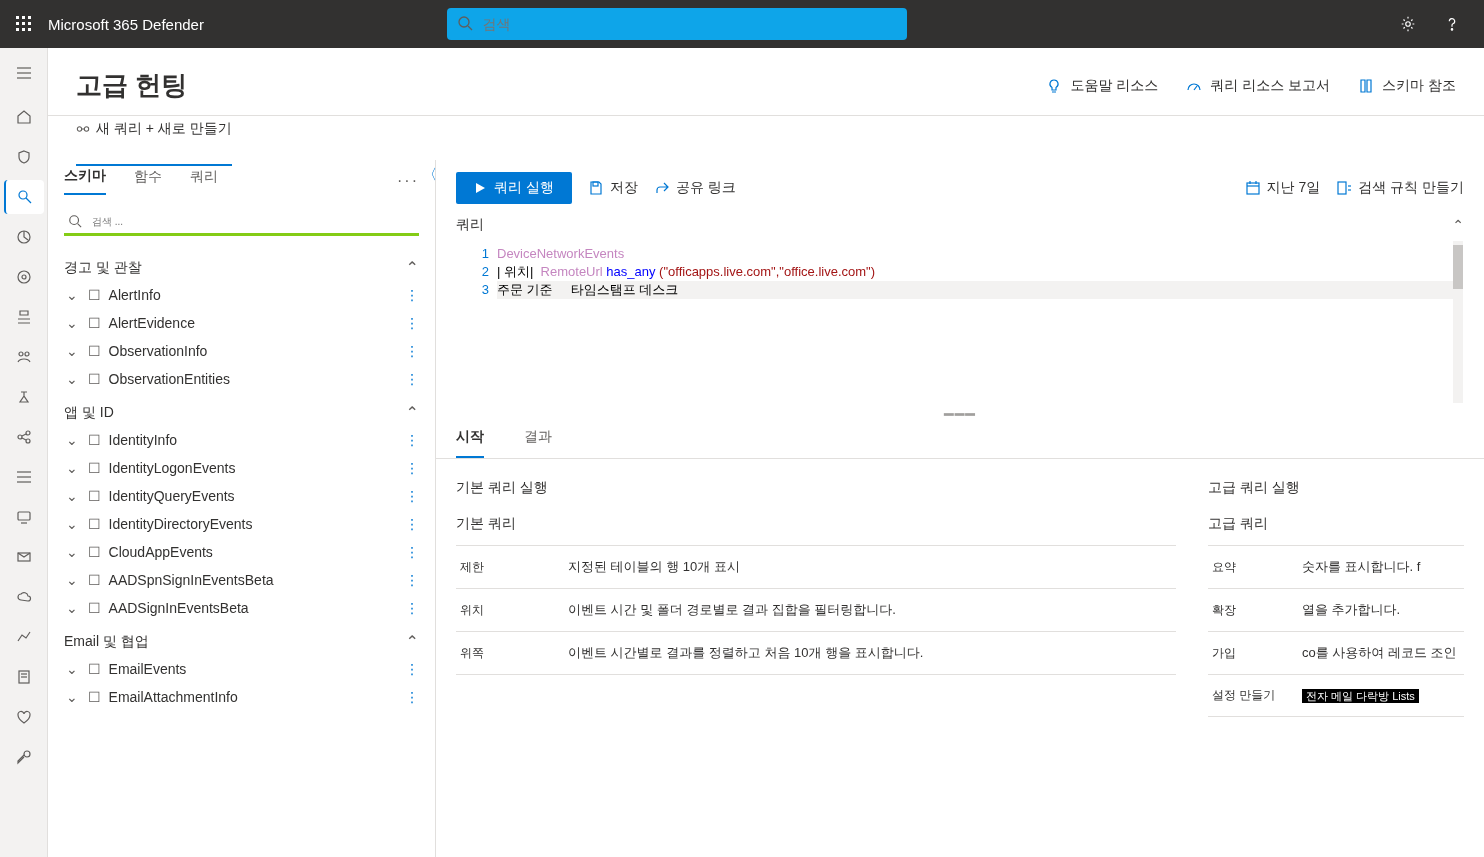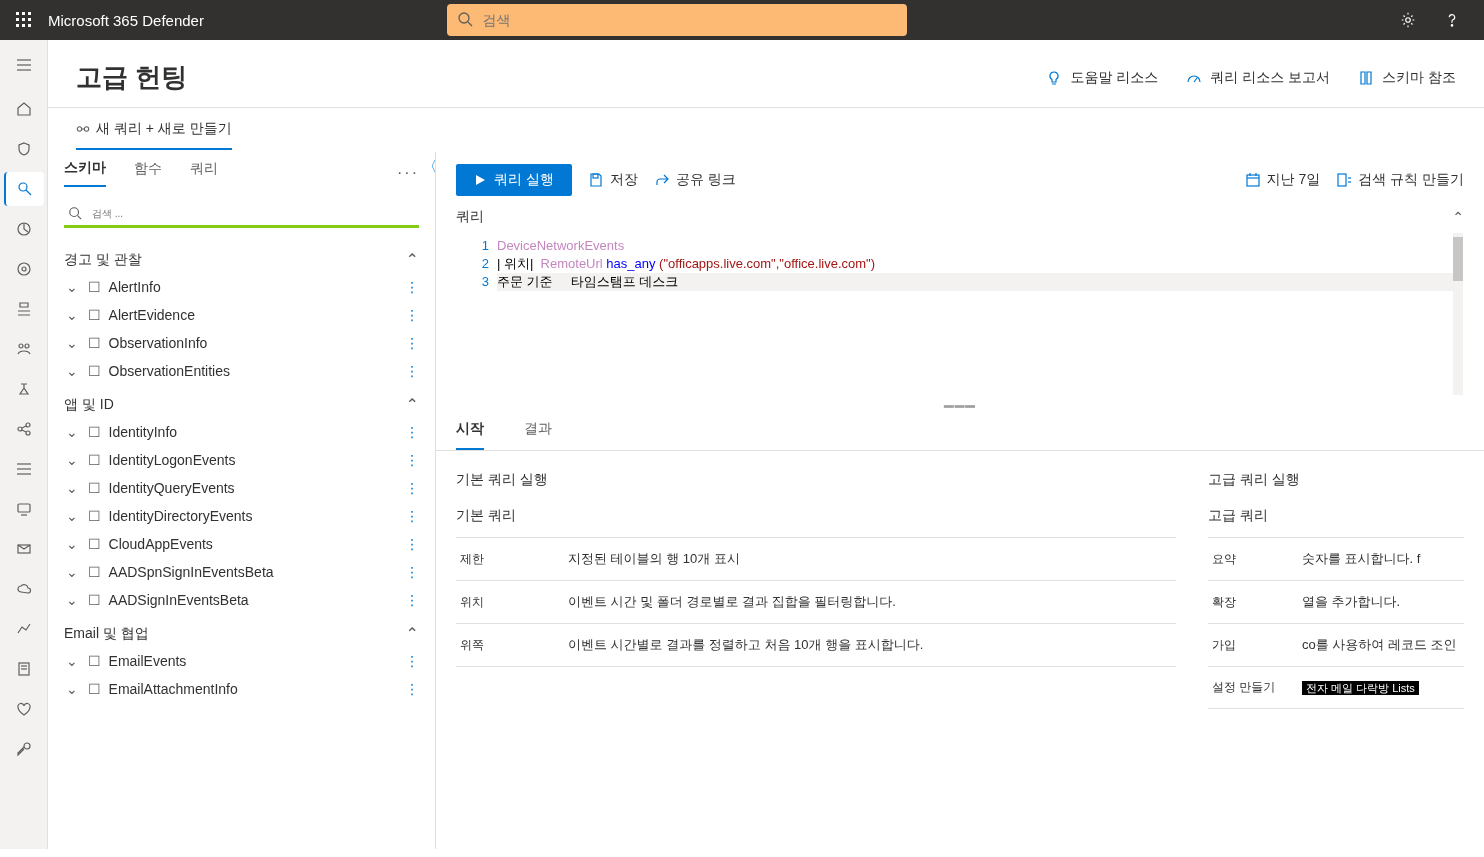--- a/index.html
+++ b/index.html
@@ -1,23 +1,23 @@
 <!DOCTYPE html>
 <html><head>
 <meta charset="utf-8">
 <style>
 * { margin: 0; padding: 0; box-sizing: border-box; font-family: "Segoe UI", -apple-system, sans-serif; }
 body { width: 1484px; height: 857px; overflow: hidden; background: #fff; }
 
 
-.topbar { height: 40px; background: #323130; color: #fff; display: flex; align-items: center; padding: 0 8px; }
+.topbar { height: 48px; background: #323130; color: #fff; display: flex; align-items: center; padding: 0 8px; }
 .waffle { width: 32px; height: 32px; display: flex; align-items: center; justify-content: center; cursor: pointer; }
 .brand { margin-left: 8px; font-size: 15px; }
 .search-wrap { margin-left: auto; margin-right: auto; width: 460px; position: relative; }
-.search-wrap input { width: 100%; height: 32px; border-radius: 4px; border: none; padding: 0 12px 0 36px; font-size: 14px; background: #fdba74; color: #323130; }
+.search-wrap input { width: 100%; height: 32px; border-radius: 4px; border: none; padding: 0 12px 0 36px; font-size: 14px; background: #0ea5e9; color: #323130; }
 .search-wrap .sicon { position: absolute; left: 10px; top: 7px; color: #605e5c; }
 .top-actions { display: flex; gap: 12px; margin-left: auto; padding-right: 8px; }
 .top-actions .ticon { width: 32px; height: 32px; display: flex; align-items: center; justify-content: center; cursor: pointer; color: #fff; }
 
 
 .shell { display: flex; height: calc(100% - 48px); }
 .rail { width: 48px; background: #f3f2f1; border-right: 1px solid #e1dfdd; display: flex; flex-direction: column; align-items: center; padding-top: 8px; gap: 6px; }
 .rail .ritem { width: 40px; height: 34px; display: flex; align-items: center; justify-content: center; color: #605e5c; cursor: pointer; border-radius: 4px; }
 .rail .ritem.active { border-left: 2px solid #0078d4; background: #fff; }
 .rail .hamb { color: #605e5c; margin-bottom: 4px; }
@@ -25,21 +25,21 @@
 
 .main { flex: 1; display: flex; flex-direction: column; overflow: hidden; }
 .page-header { padding: 20px 28px 12px 28px; display: flex; align-items: center; border-bottom: 1px solid #e1dfdd; }
 .page-title { font-size: 26px; font-weight: 600; color: #323130; }
 .header-links { margin-left: auto; display: flex; gap: 28px; align-items: flex-end; font-size: 14px; color: #323130; }
 .header-links .hlink { display: flex; align-items: center; gap: 8px; cursor: pointer; }
 .header-links .hlink .hicon { color: #0078d4; }
 
 
 .tabrow { padding: 0 28px; display: flex; align-items: center; height: 44px; }
-.tab-newq { display: flex; align-items: center; gap: 6px; font-size: 14px; color: #323130; border-bottom: 2px solid #0078d4; padding-bottom: 10px; margin-top: 10px; }
+.tab-newq { display: flex; align-items: center; gap: 6px; font-size: 14px; color: #323130; border-bottom: 2px solid #0078d4; padding-bottom: 26px; margin-top: 10px; }
 
 
 .content { flex: 1; display: flex; overflow: hidden; }
 .left-panel { width: 388px; display: flex; flex-direction: column; border-right: 1px solid #e1dfdd; position: relative; }
 .panel-tabs { display: flex; align-items: center; padding: 0 16px; height: 42px; }
 .panel-tabs .ptab { font-size: 14px; color: #605e5c; margin-right: 28px; cursor: pointer; padding-bottom: 8px; }
 .panel-tabs .ptab.active { color: #323130; border-bottom: 2px solid #0078d4; font-weight: 600; }
 .panel-tabs .pmore { margin-left: auto; color: #605e5c; font-size: 16px; cursor: pointer; letter-spacing: 2px; }
 .collapse-handle { position: absolute; right: -2px; top: 6px; color: #0078d4; cursor: pointer; font-size: 14px; }
 .schema-search { padding: 8px 16px; position: relative; }

